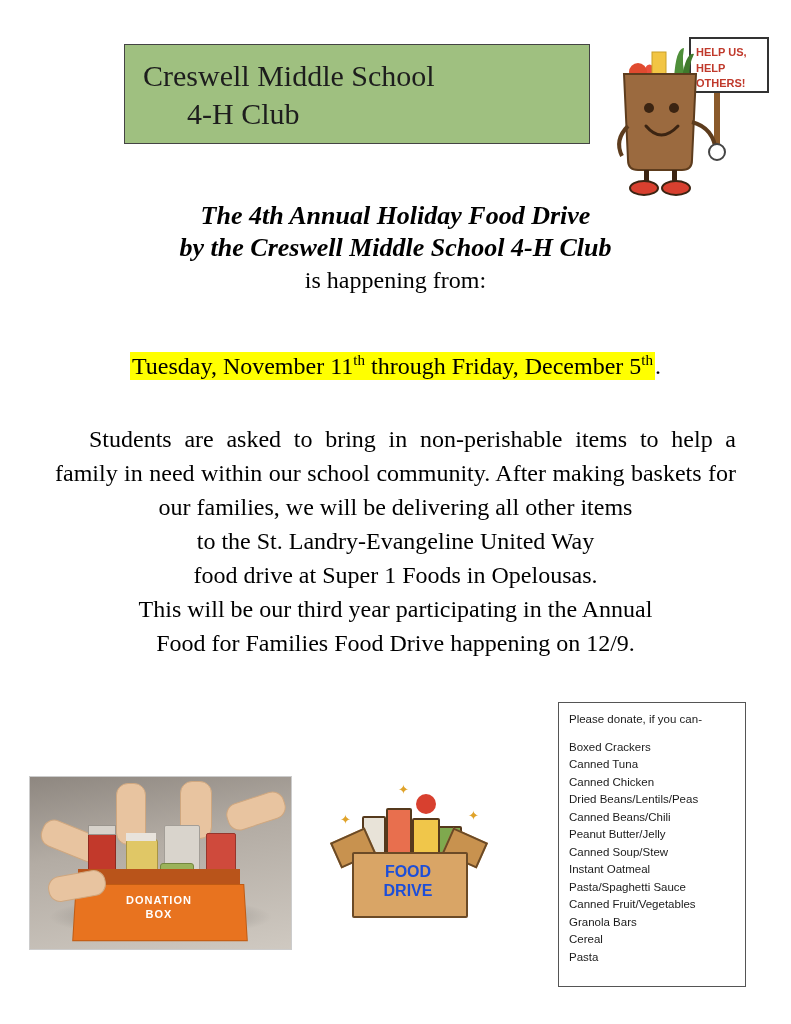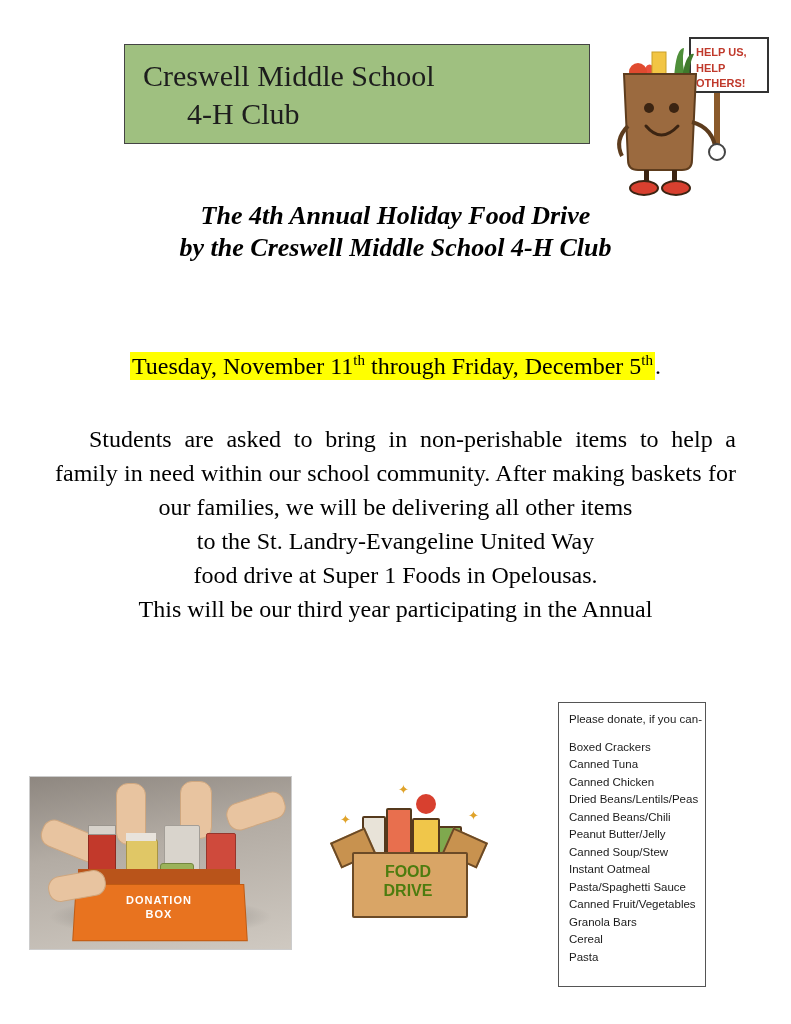--- a/index.html
+++ b/index.html
@@ -158,21 +158,21 @@
     width: 160px;
     height: 160px;
   }
   .cd-box-front {
     position: absolute; left: 22px; top: 74px; width: 112px; height: 62px;
     background: #d9a566; border: 2px solid #6b4a26; border-radius: 2px;
   }
   .cd-text {
     position: absolute; left: 26px; top: 84px; width: 104px; text-align: center;
     font-family: "Liberation Sans", sans-serif; font-weight: bold; font-size: 16px;
-    color: #4d7c0f; line-height: 19px;
+    color: #1d4ed8; line-height: 19px;
   }
   .cd-flap-l {
     position: absolute; left: 4px; top: 56px; width: 34px; height: 24px;
     background: #c8924f; border: 2px solid #6b4a26; transform: rotate(-24deg);
   }
   .cd-flap-r {
     position: absolute; left: 116px; top: 56px; width: 34px; height: 24px;
     background: #c8924f; border: 2px solid #6b4a26; transform: rotate(24deg);
   }
   .cd-item { position: absolute; border: 2px solid #55391c; border-radius: 2px; }
@@ -181,21 +181,21 @@
   .cd-i3 { left: 82px; top: 40px; width: 24px; height: 38px; background: #f0c64a; }
   .cd-i4 { left: 108px; top: 48px; width: 20px; height: 32px; background: #7fa94e; }
   .cd-apple { position: absolute; left: 86px; top: 16px; width: 20px; height: 20px; background: #d8402f; border-radius: 50%; }
   .cd-spark { position: absolute; color: #e0a32a; font-size: 13px; }
 
   
   .donate-list {
     position: absolute;
     left: 558px;
     top: 702px;
-    width: 148px;
+    width: 188px;
     height: 285px;
     border: 1px solid #555555;
     background: #ffffff;
     box-sizing: border-box;
     padding: 8px 3px 0 10px;
     font-family: "Liberation Sans", sans-serif;
     font-size: 11.5px;
     line-height: 17.5px;
     color: #1a1a1a;
   }
@@ -242,31 +242,33 @@
     <rect x="68" y="140" width="5" height="14" fill="#3b2412"></rect>
 
     <ellipse cx="40" cy="158" rx="14" ry="7" fill="#d8402f" stroke="#3b2412" stroke-width="2"></ellipse>
     <ellipse cx="72" cy="158" rx="14" ry="7" fill="#d8402f" stroke="#3b2412" stroke-width="2"></ellipse>
   </svg>
 </div>
 
 <div class="title-block">
   <div class="title-line-1">The 4th Annual Holiday Food Drive</div>
   <div class="title-line-2">by the Creswell Middle School 4-H Club</div>
+  <div class="title-line-3">is happening from:</div>
 </div>
 
 <div class="date-line">
   <span class="highlight"><span>Tuesday, November 11</span><span class="sup">th</span><span> through Friday, December 5</span><span class="sup">th</span></span><span>.</span>
 </div>
 
 <div class="body-block">
   <p class="body-para-1">Students are asked to bring in non-perishable items to help a family in need within our school community. After making baskets for our families, we will be delivering all other items</p>
   <p>to the St. Landry-Evangeline United Way</p>
   <p>food drive at Super 1 Foods in Opelousas.</p>
   <p>This will be our third year participating in the Annual</p>
+  <p>Food for Families Food Drive happening on 12/9.</p>
 </div>
 
 <div class="photo-donation">
   <div class="photo-floor"></div>
   <div class="photo-shadow"></div>
   <div class="arm arm-1"></div>
   <div class="arm arm-2"></div>
   <div class="arm arm-3"></div>
   <div class="arm arm-4"></div>
   <div class="jar jar-a"></div>

